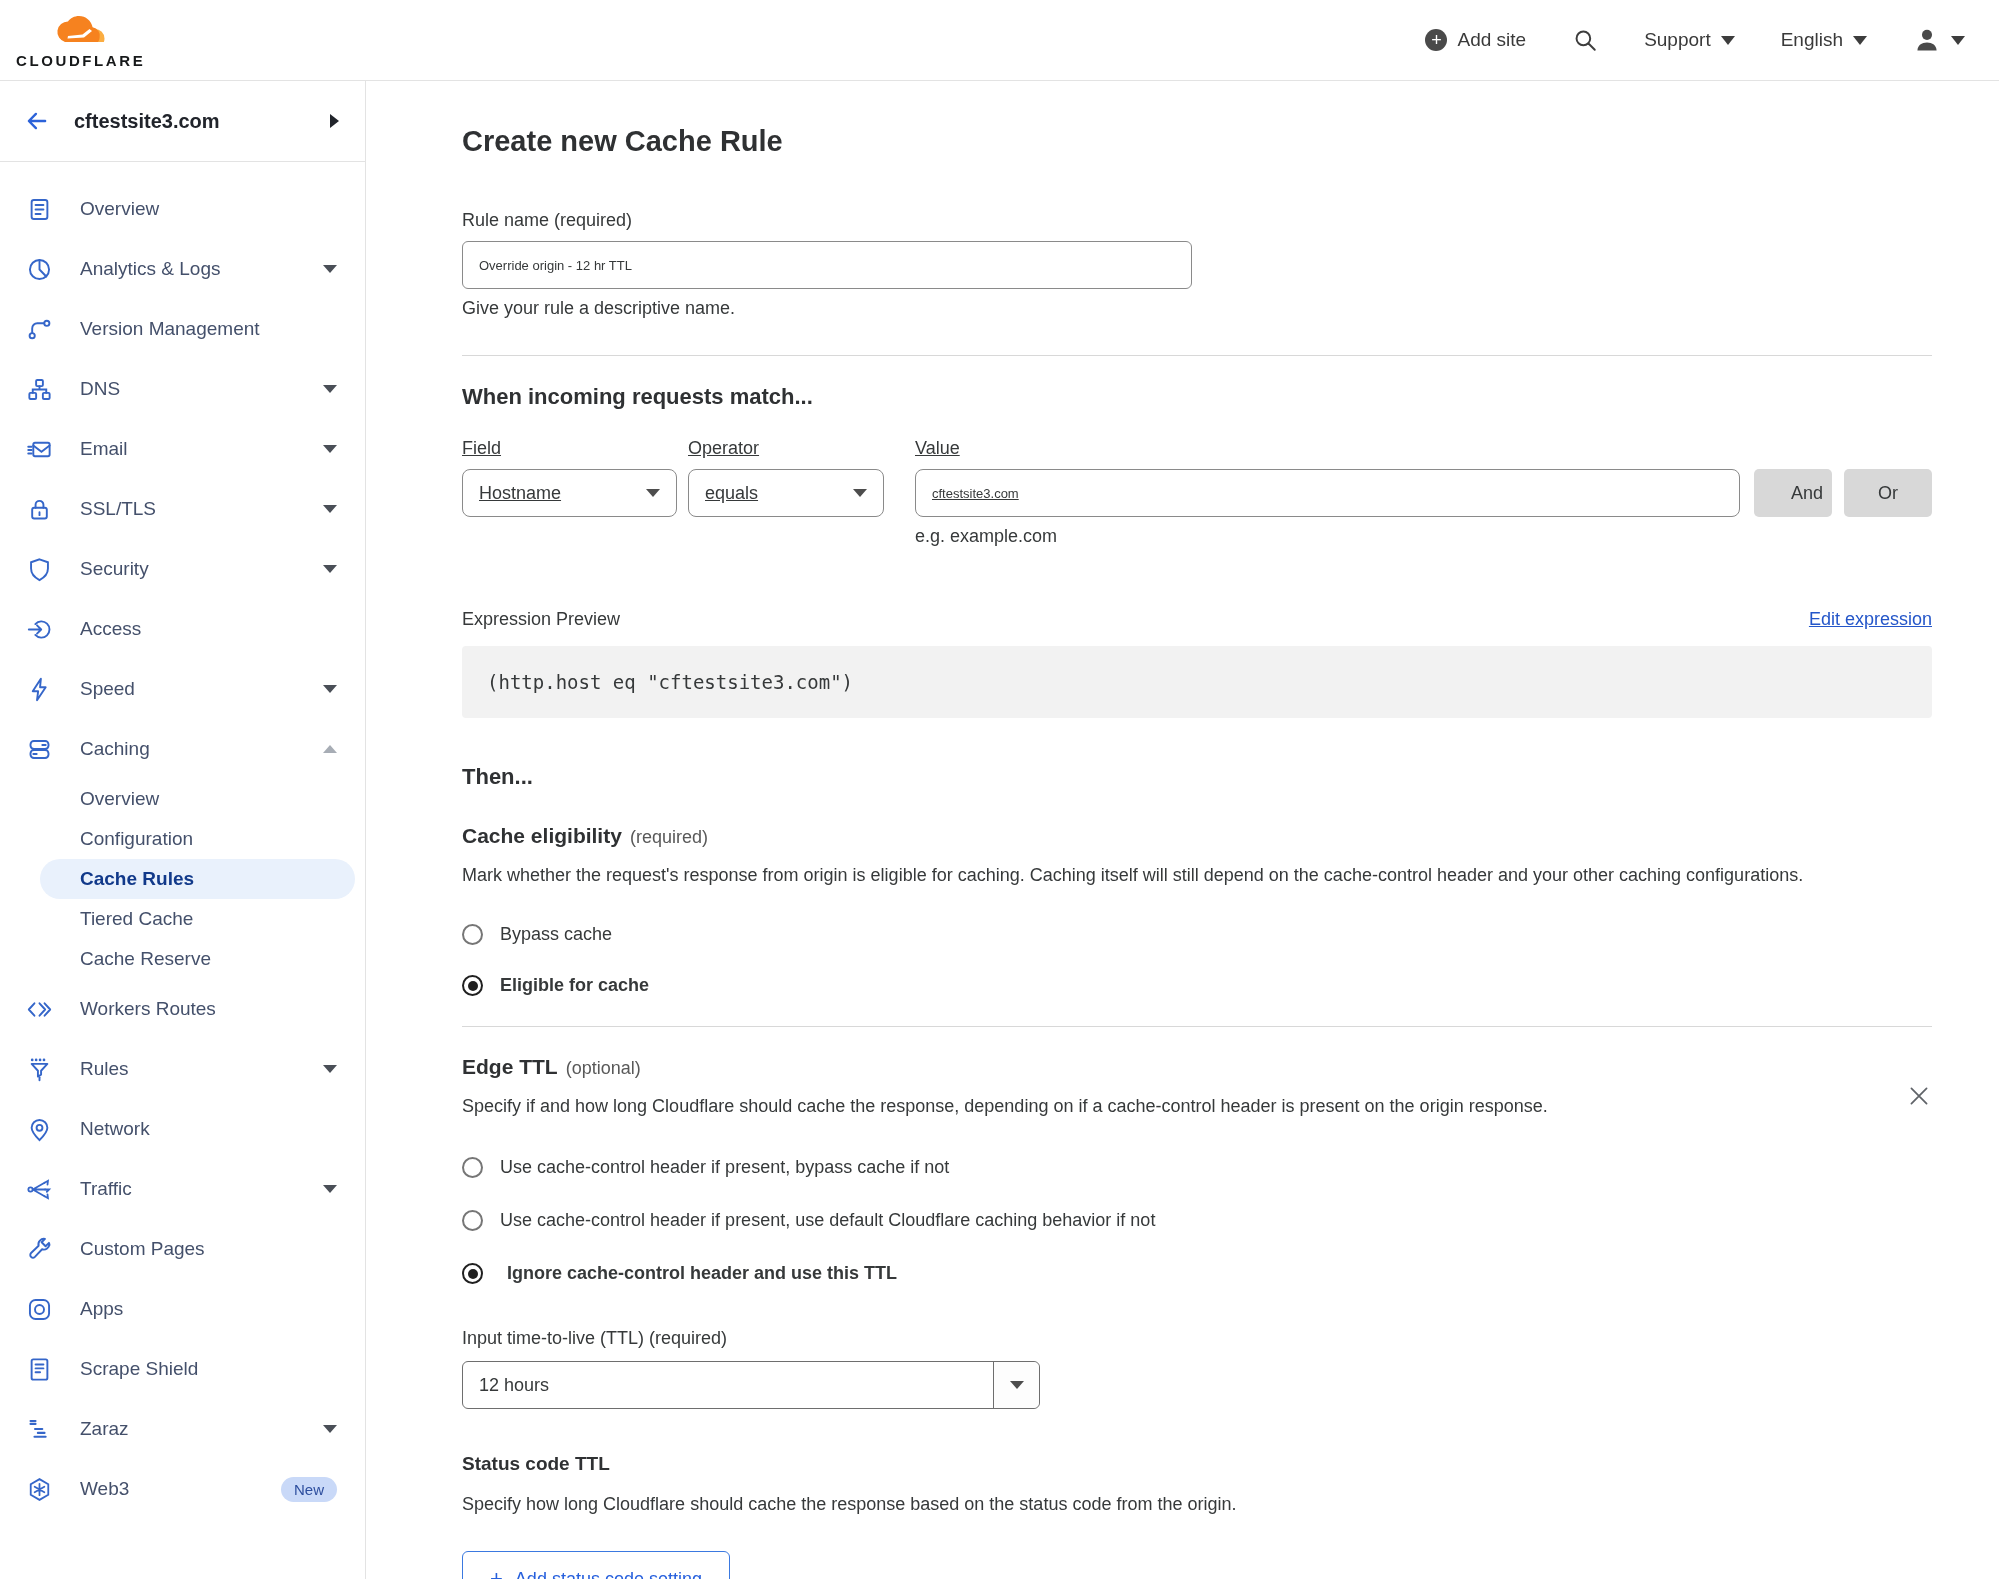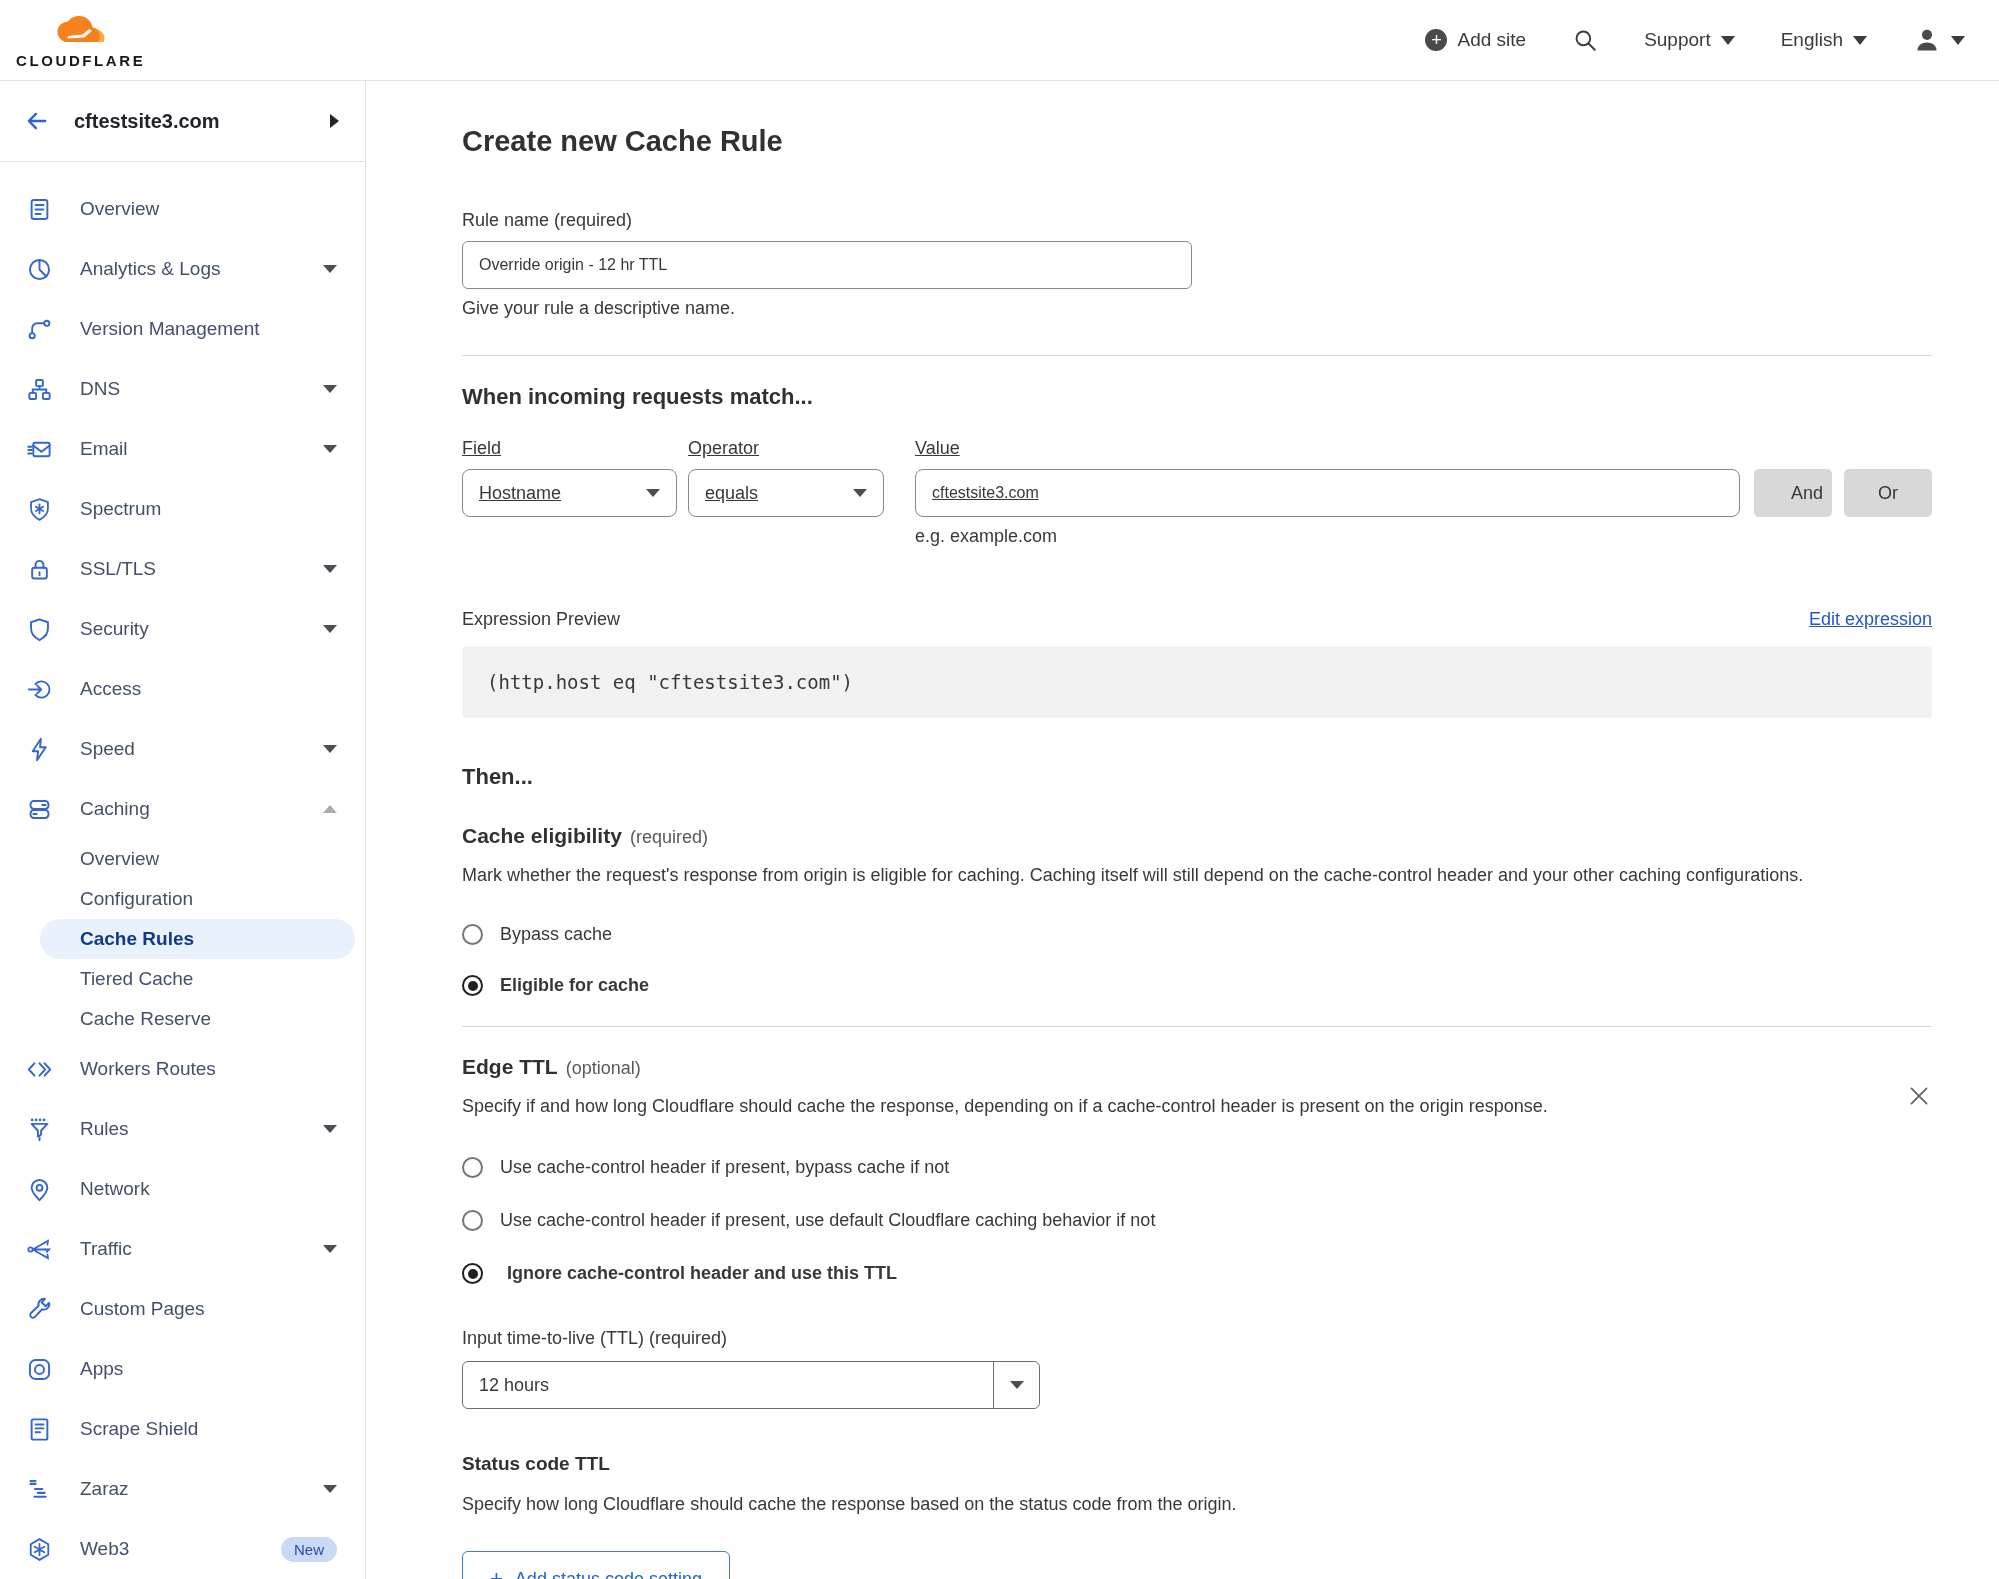--- a/index.html
+++ b/index.html
@@ -45,21 +45,21 @@
   
   .main { position:absolute; top:81px; left:367px; right:0; bottom:0; overflow:hidden;
     padding:20px 67px 0 95px; }
   h1 { font-size:29px; font-weight:600; color:#2f3133; }
   h2 { font-size:22px; font-weight:700; color:#2f3133; }
   h3 { font-size:21px; font-weight:700; color:#2f3133; }
   .qualifier { font-size:18px; font-weight:400; color:#595959; margin-left:8px; }
   .field-label { font-size:18px; color:#36393a; }
   .help { font-size:18px; color:#36393a; }
   p.desc { font-size:18px; line-height:30px; color:#36393a; }
-  .text-input { height:48px; border:1px solid #8a8a8a; border-radius:6px; font-size:16px;
+  .text-input { height:48px; border:1px solid #8a8a8a; border-radius:6px; font-size:13px;
     color:#36393a; padding:0 16px; font-family:inherit; background:#fff; }
   .rule-input { width:730px; margin-top:10px; }
   hr.divider { border:none; border-top:1px solid #d8d8d8; }
   .match-row { display:flex; align-items:flex-end; margin-top:28px; }
   .match-col { display:flex; flex-direction:column; gap:10px;text-decoration:underline; }
   .select { height:48px; border:1px solid #8a8a8a; border-radius:8px; background:#fff;
     display:flex; align-items:center; justify-content:space-between; padding:0 16px;
     font-size:18px; color:#36393a; cursor:pointer; }
   .sel-caret { width:0; height:0; border-left:7px solid transparent; border-right:7px solid transparent;
     border-top:8px solid #4d4d4d; }
@@ -176,27 +176,20 @@
 
     <div class="nav-item">
       <span class="nav-icon"><svg viewBox="0 0 24 24" fill="none" stroke="currentColor" stroke-width="1.7" stroke-linecap="round">
             <rect x="6.5" y="6" width="14.5" height="12" rx="1.5"></rect>
             <path d="M6.5 8.5l7.25 5.5L21 8.5M2 9.5h3M2 12.5h3M2 15.5h3"></path>
           </svg></span>
       <span class="nav-label">Email</span>
       <span class="chev-down"></span>
     </div>
 
-    <div class="nav-item">
-      <span class="nav-icon"><svg viewBox="0 0 24 24" fill="none" stroke="currentColor" stroke-width="1.6" stroke-linecap="round">
-            <path d="M12 2.8l7.5 2.6v5.8c0 4.6-3.1 7.8-7.5 10-4.4-2.2-7.5-5.4-7.5-10V5.4z"></path>
-            <path d="M12 7.5v8M8.8 9.6l6.4 3.8M15.2 9.6l-6.4 3.8"></path>
-          </svg></span>
-      <span class="nav-label">Spectrum</span>
-    </div>
 
     <div class="nav-item">
       <span class="nav-icon"><svg viewBox="0 0 24 24" fill="none" stroke="currentColor" stroke-width="1.7" stroke-linecap="round">
             <rect x="5.5" y="10.5" width="13" height="9.5" rx="1.8"></rect>
             <path d="M8.5 10.5V7.8a3.5 3.5 0 0 1 7 0v2.7M12 14.5V17"></path>
           </svg></span>
       <span class="nav-label">SSL/TLS</span>
       <span class="chev-down"></span>
     </div>
 

